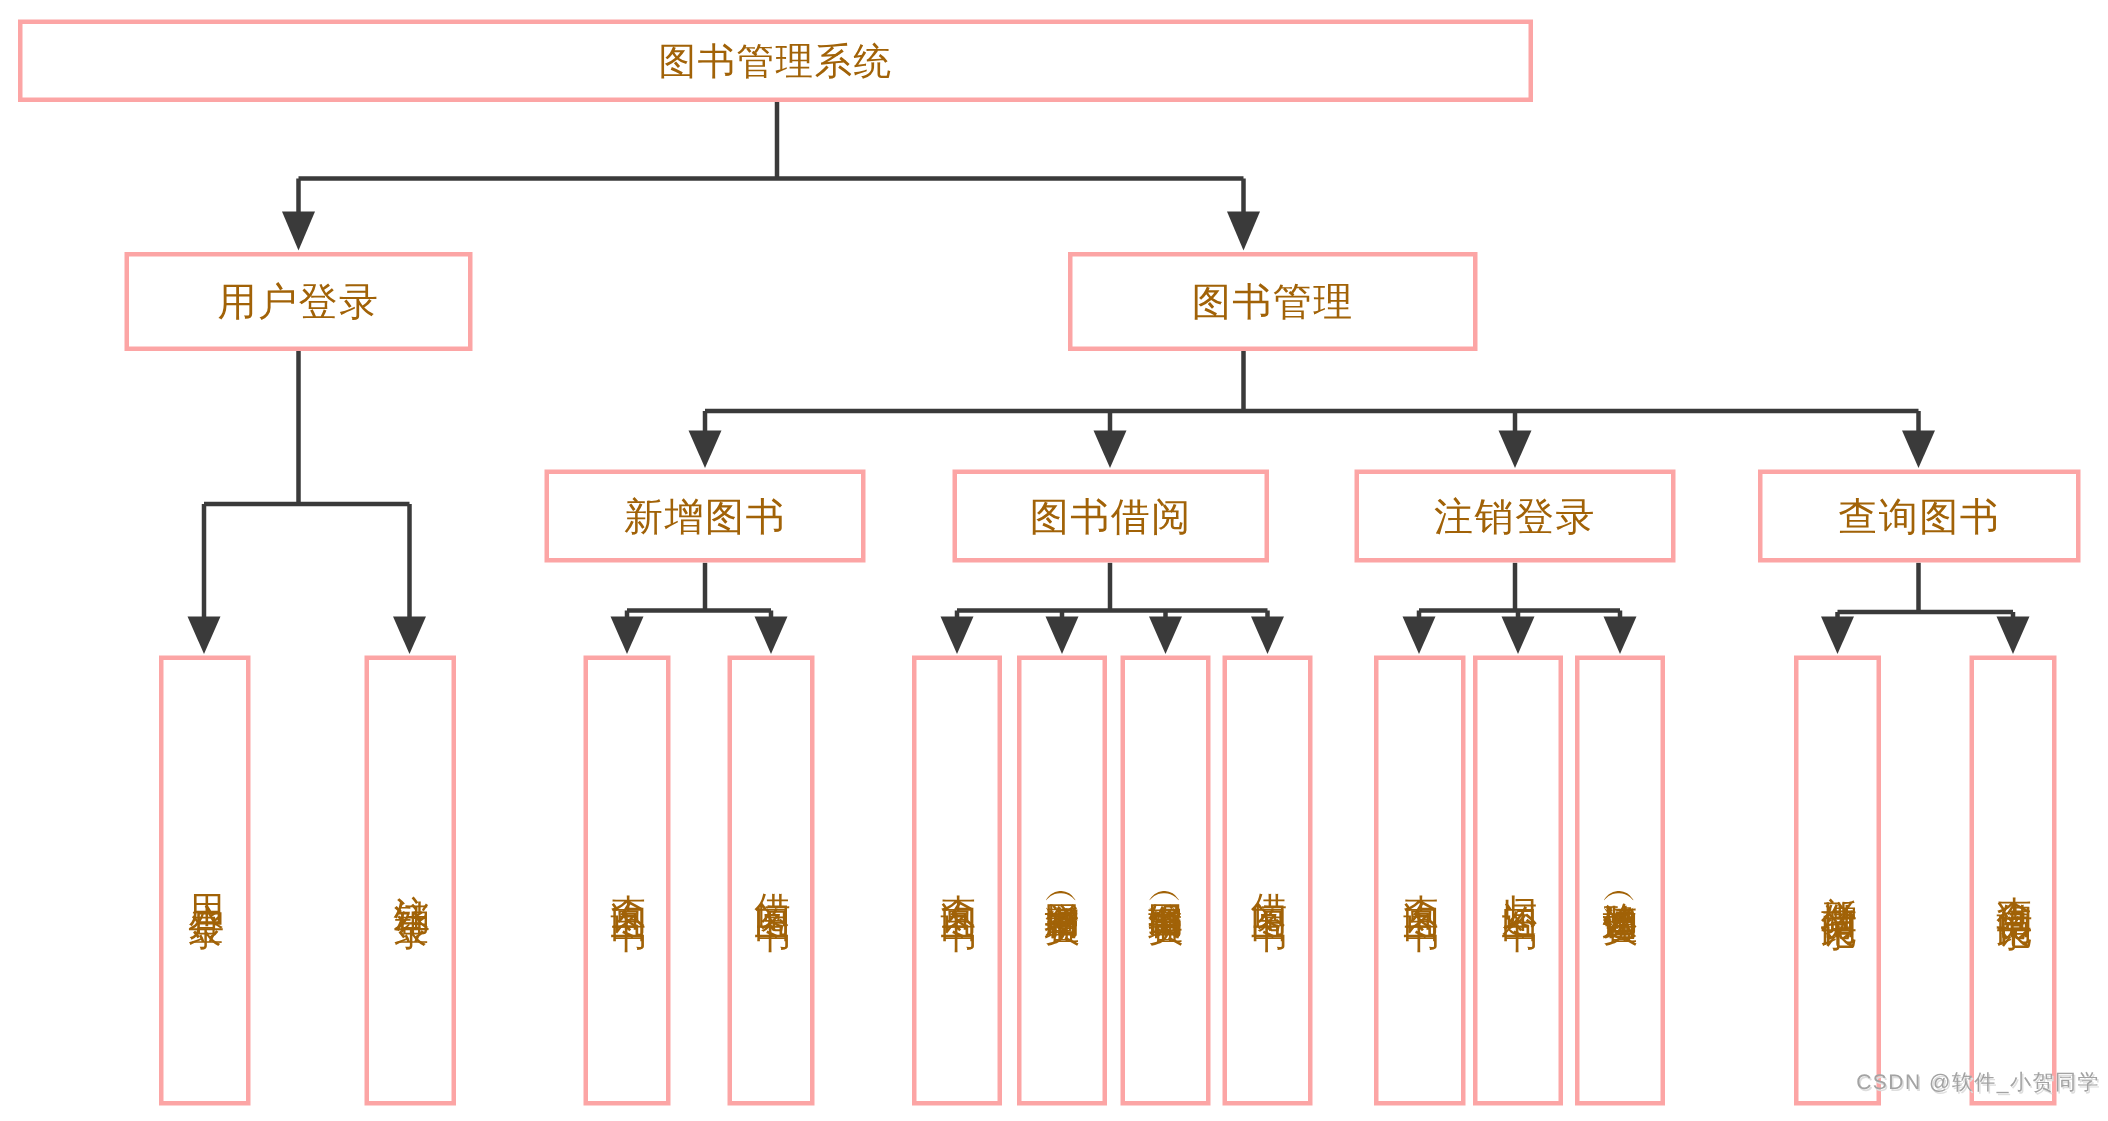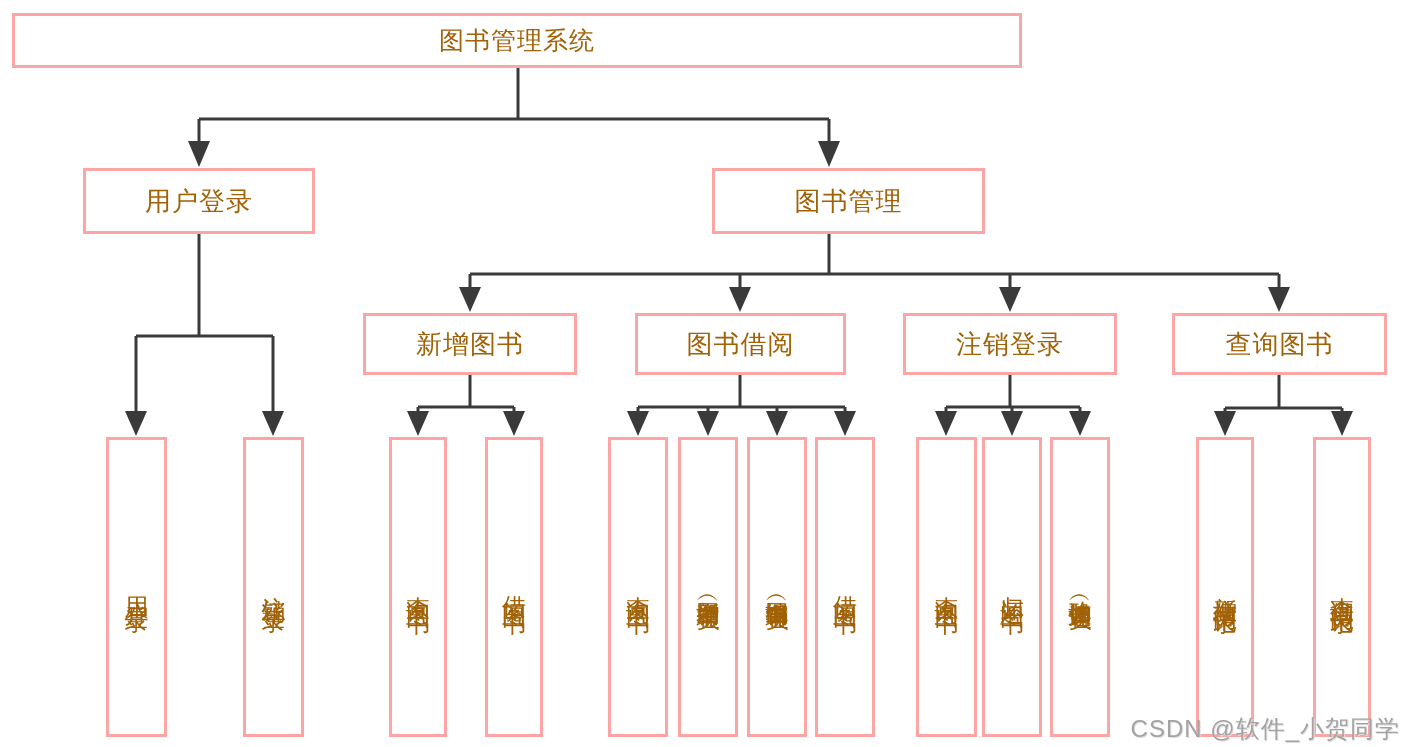--- a/index.html
+++ b/index.html
@@ -35,21 +35,21 @@
     font-size: 24px;
     letter-spacing: 5px;
     line-height: 1;
   }
   .leaf.long { letter-spacing: 1px; font-size: 23px; }
   .leaf.mid  { letter-spacing: 3px; }
   #watermark {
     position: absolute;
     right: 5px;
     top: 713px;
-    font-size: 24px;
+    font-size: 14px;
     color: #a3a3a3;
     text-shadow: 1px 1px 0 #dedede;
     letter-spacing: 1px;
     white-space: nowrap;
     z-index: 5;
   }
 </style>
 </head>
 <body>
 

